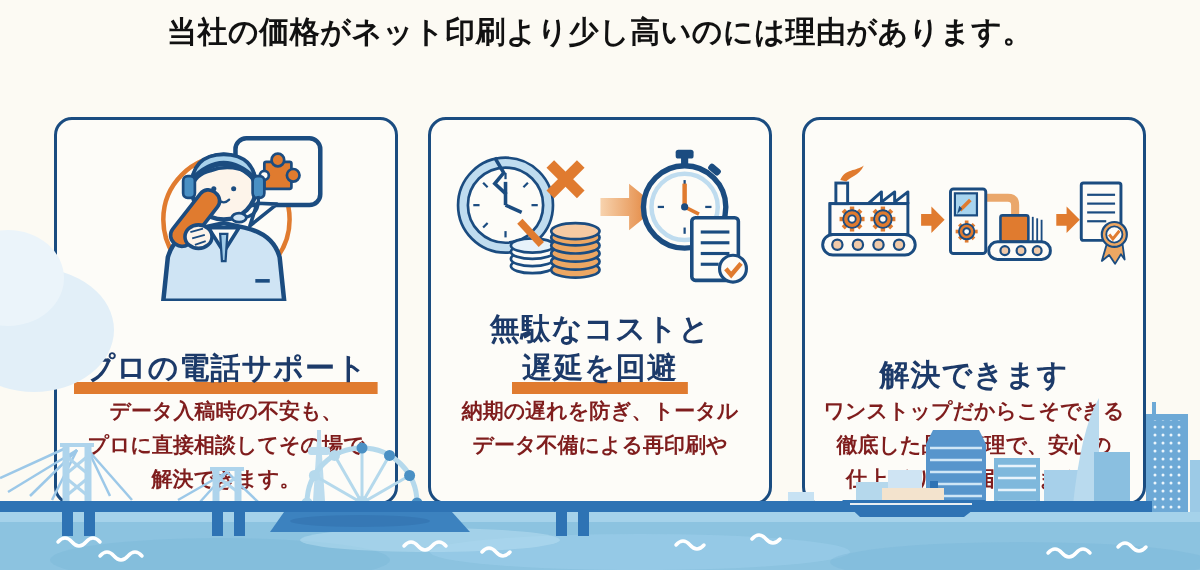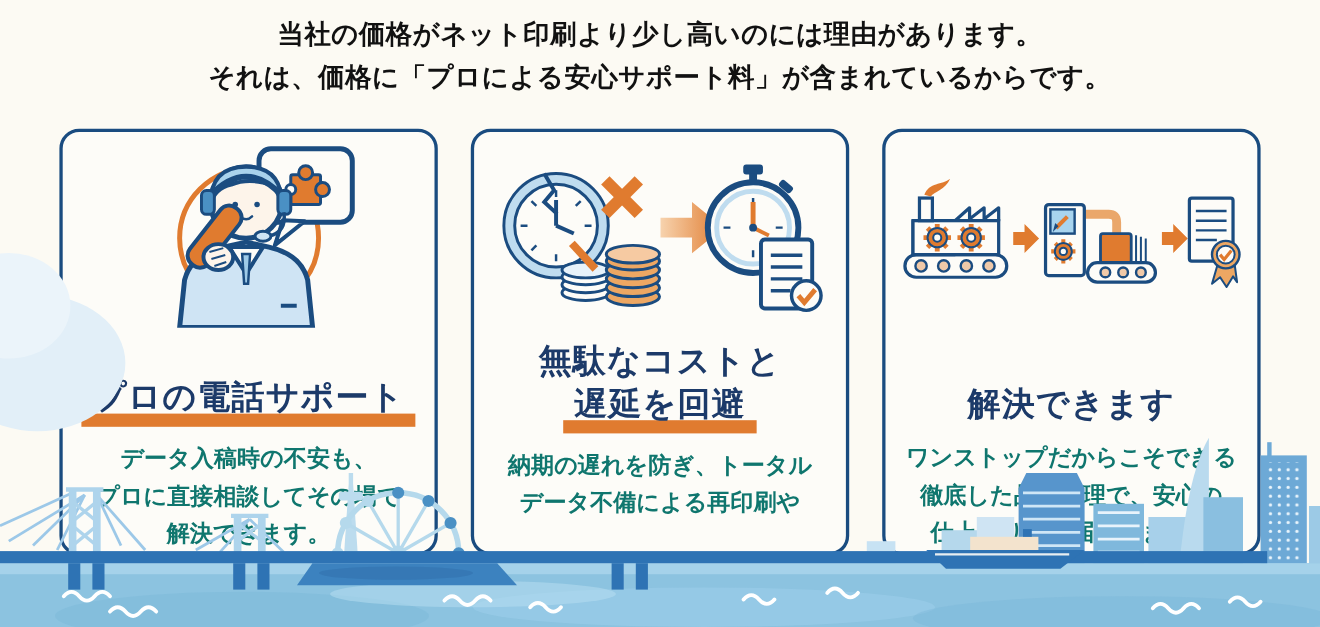--- a/index.html
+++ b/index.html
@@ -3,21 +3,21 @@
 <meta charset="utf-8">
 <style>
   html,body{margin:0;padding:0;}
   body{
     width:1200px;height:570px;position:relative;overflow:hidden;
     background:#fcfaf3;
     font-family:"Liberation Sans","DejaVu Sans",sans-serif;
   }
   .header{
     position:absolute;top:12px;left:0;width:1200px;text-align:center;z-index:1;
-    font-weight:bold;font-size:24px;line-height:39px;color:#111;letter-spacing:.5px;
+    font-weight:bold;font-size:30px;line-height:39px;color:#111;letter-spacing:.5px;
   }
   .cards{
     position:absolute;left:54px;top:117px;width:1092px;height:388px;
     display:flex;gap:30px;z-index:1;
   }
   .card{
     width:344px;height:388px;box-sizing:border-box;flex:0 0 auto;
     background:#fdfcf8;border:3.5px solid #1a4c80;border-radius:18px;
     display:flex;flex-direction:column;align-items:center;
   }
@@ -25,31 +25,30 @@
   .card-title{
     min-height:90px;display:flex;flex-direction:column;justify-content:flex-end;align-items:center;
     color:#1c3a69;font-size:30px;font-weight:bold;line-height:39px;letter-spacing:1px;
   }
   .tl{padding:0 10px;position:relative;}
   .tl.u{
     padding-bottom:7px;
     background:linear-gradient(#e07b2f,#e07b2f) no-repeat center bottom/100% 12px;
   }
   .card-body{
-    margin-top:13px;text-align:center;
-    font-size:21px;line-height:34px;font-weight:bold;color:#0f766e;
+    text-align:center;
+    font-size:21px;line-height:34px;font-weight:bold;color:#7f1d1d;
   }
   .scene{position:absolute;inset:0;z-index:2;pointer-events:none;}
 </style>
 </head>
 <body>
 
 <div class="header">
   <div>当社の価格がネット印刷より少し高いのには理由があります。</div>
-  <div>それは、価格に「プロによる安心サポート料」が含まれているからです。</div>
 </div>
 
 <div class="cards">
 
   <div class="card">
     <div class="card-icon">
       <svg width="212" height="172" viewBox="0 0 235 190">
         <circle cx="118" cy="100" r="70" fill="none" stroke="#e07b2f" stroke-width="5"></circle>
 
         <g>

